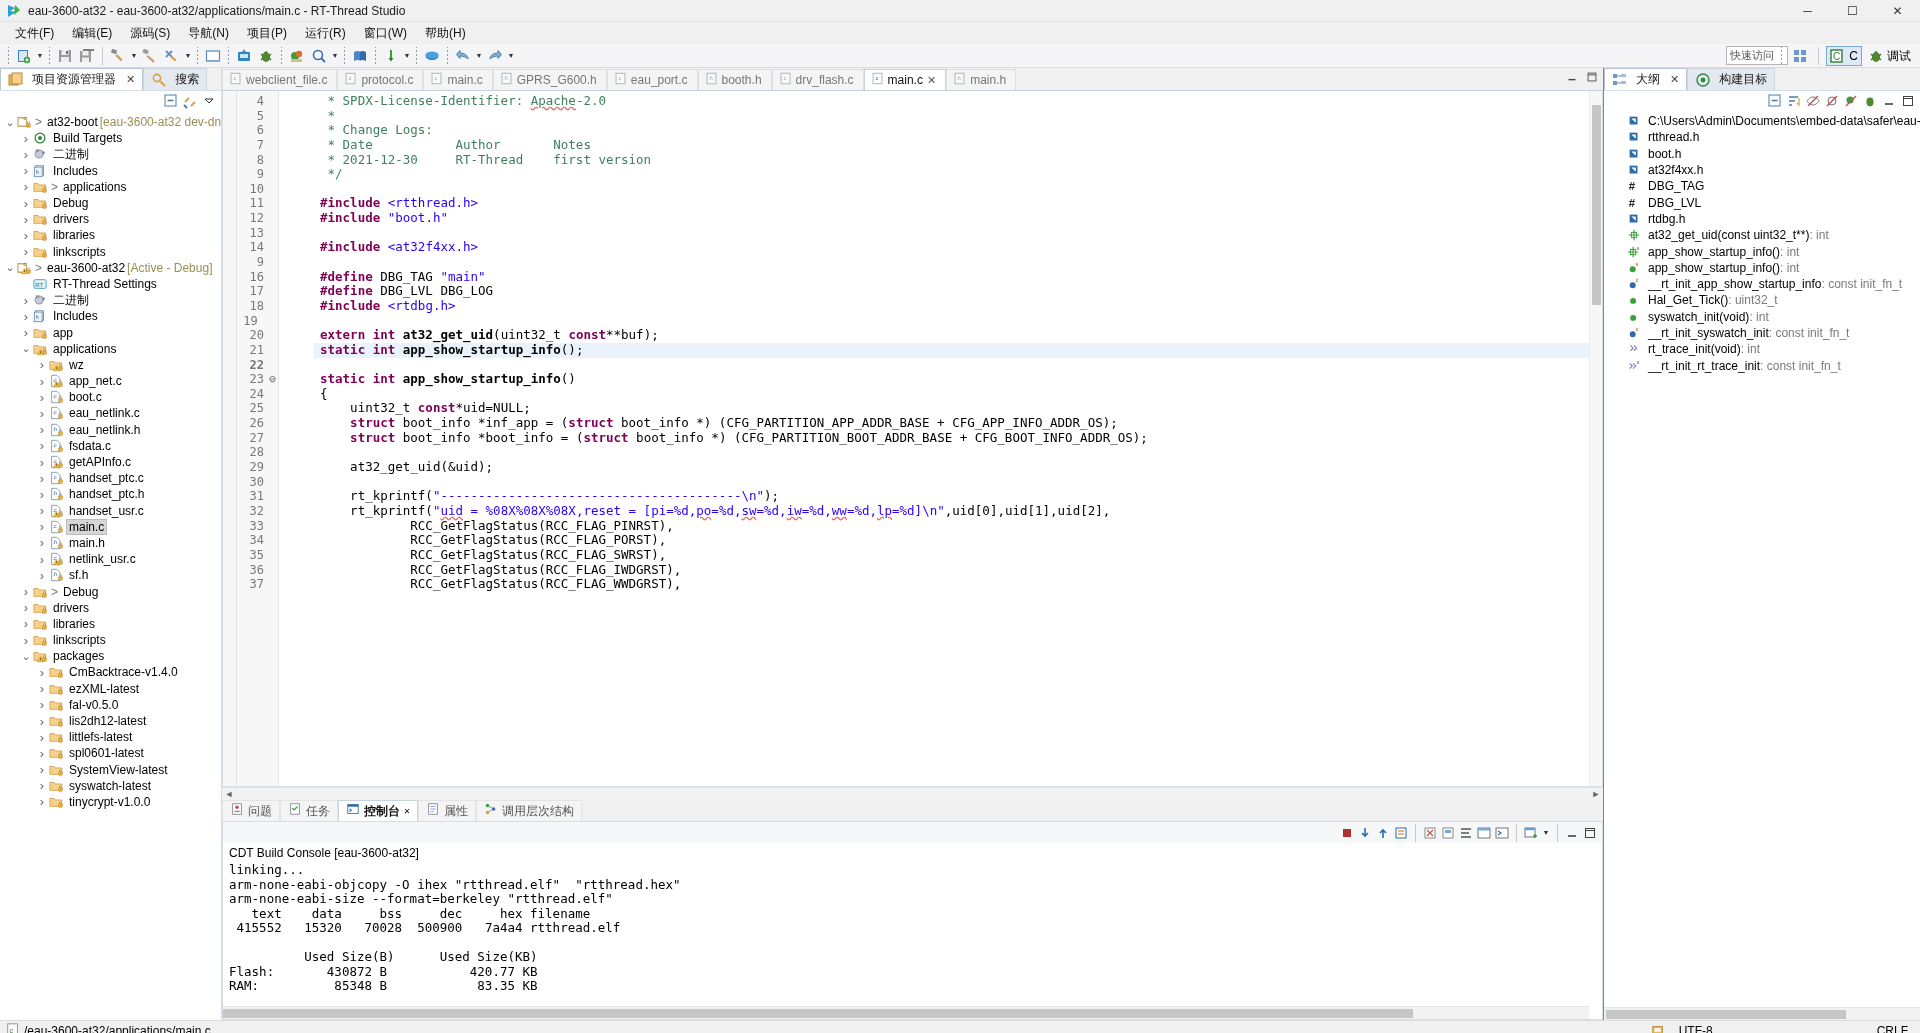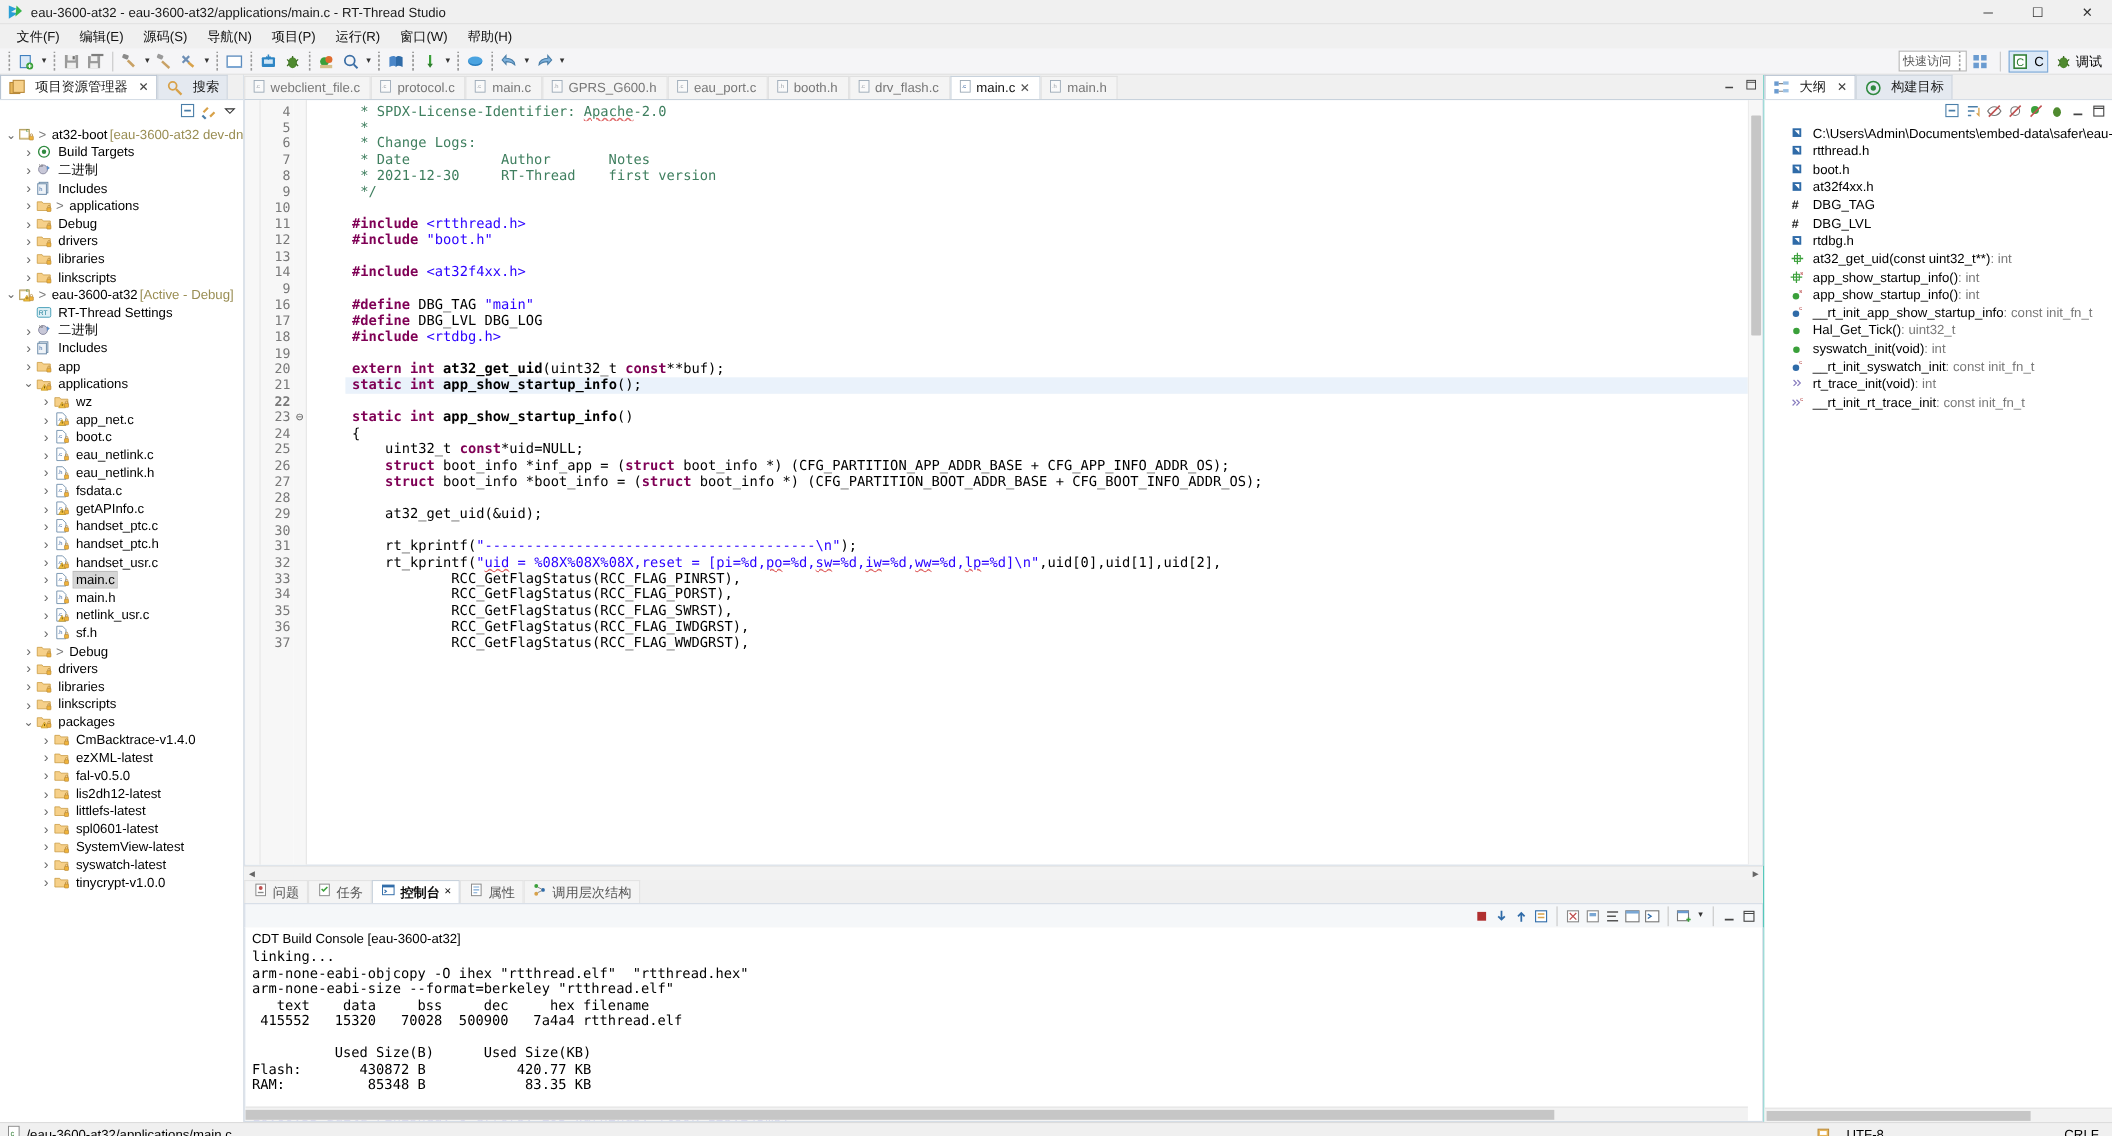--- a/index.html
+++ b/index.html
@@ -868,21 +868,21 @@
           <div style="height: 14.65px; padding-right: 3px;">9</div>
           <div style="height: 14.65px; padding-right: 3px;">10</div>
           <div style="height: 14.65px; padding-right: 3px;">11</div>
           <div style="height: 14.65px; padding-right: 3px;">12</div>
           <div style="height: 14.65px; padding-right: 3px;">13</div>
           <div style="height: 14.65px; padding-right: 3px;">14</div>
           <div style="height: 14.65px; padding-right: 3px;">9</div>
           <div style="height: 14.65px; padding-right: 3px;">16</div>
           <div style="height: 14.65px; padding-right: 3px;">17</div>
           <div style="height: 14.65px; padding-right: 3px;">18</div>
-          <div style="height: 14.65px; padding-right: 3px;">19</div>
+          <div style="height: 14.65px; padding-right: 3px; text-align: center;">19</div>
           <div style="height: 14.65px; padding-right: 3px;">20</div>
           <div style="height: 14.65px; padding-right: 3px;">21</div>
           <div style="height: 14.65px; padding-right: 3px; font-weight: bold;">22</div>
           <div style="height: 14.65px; padding-right: 3px;">23</div>
           <div style="height: 14.65px; padding-right: 3px;">24</div>
           <div style="height: 14.65px; padding-right: 3px;">25</div>
           <div style="height: 14.65px; padding-right: 3px;">26</div>
           <div style="height: 14.65px; padding-right: 3px;">27</div>
           <div style="height: 14.65px; padding-right: 3px;">28</div>
           <div style="height: 14.65px; padding-right: 3px;">29</div>

